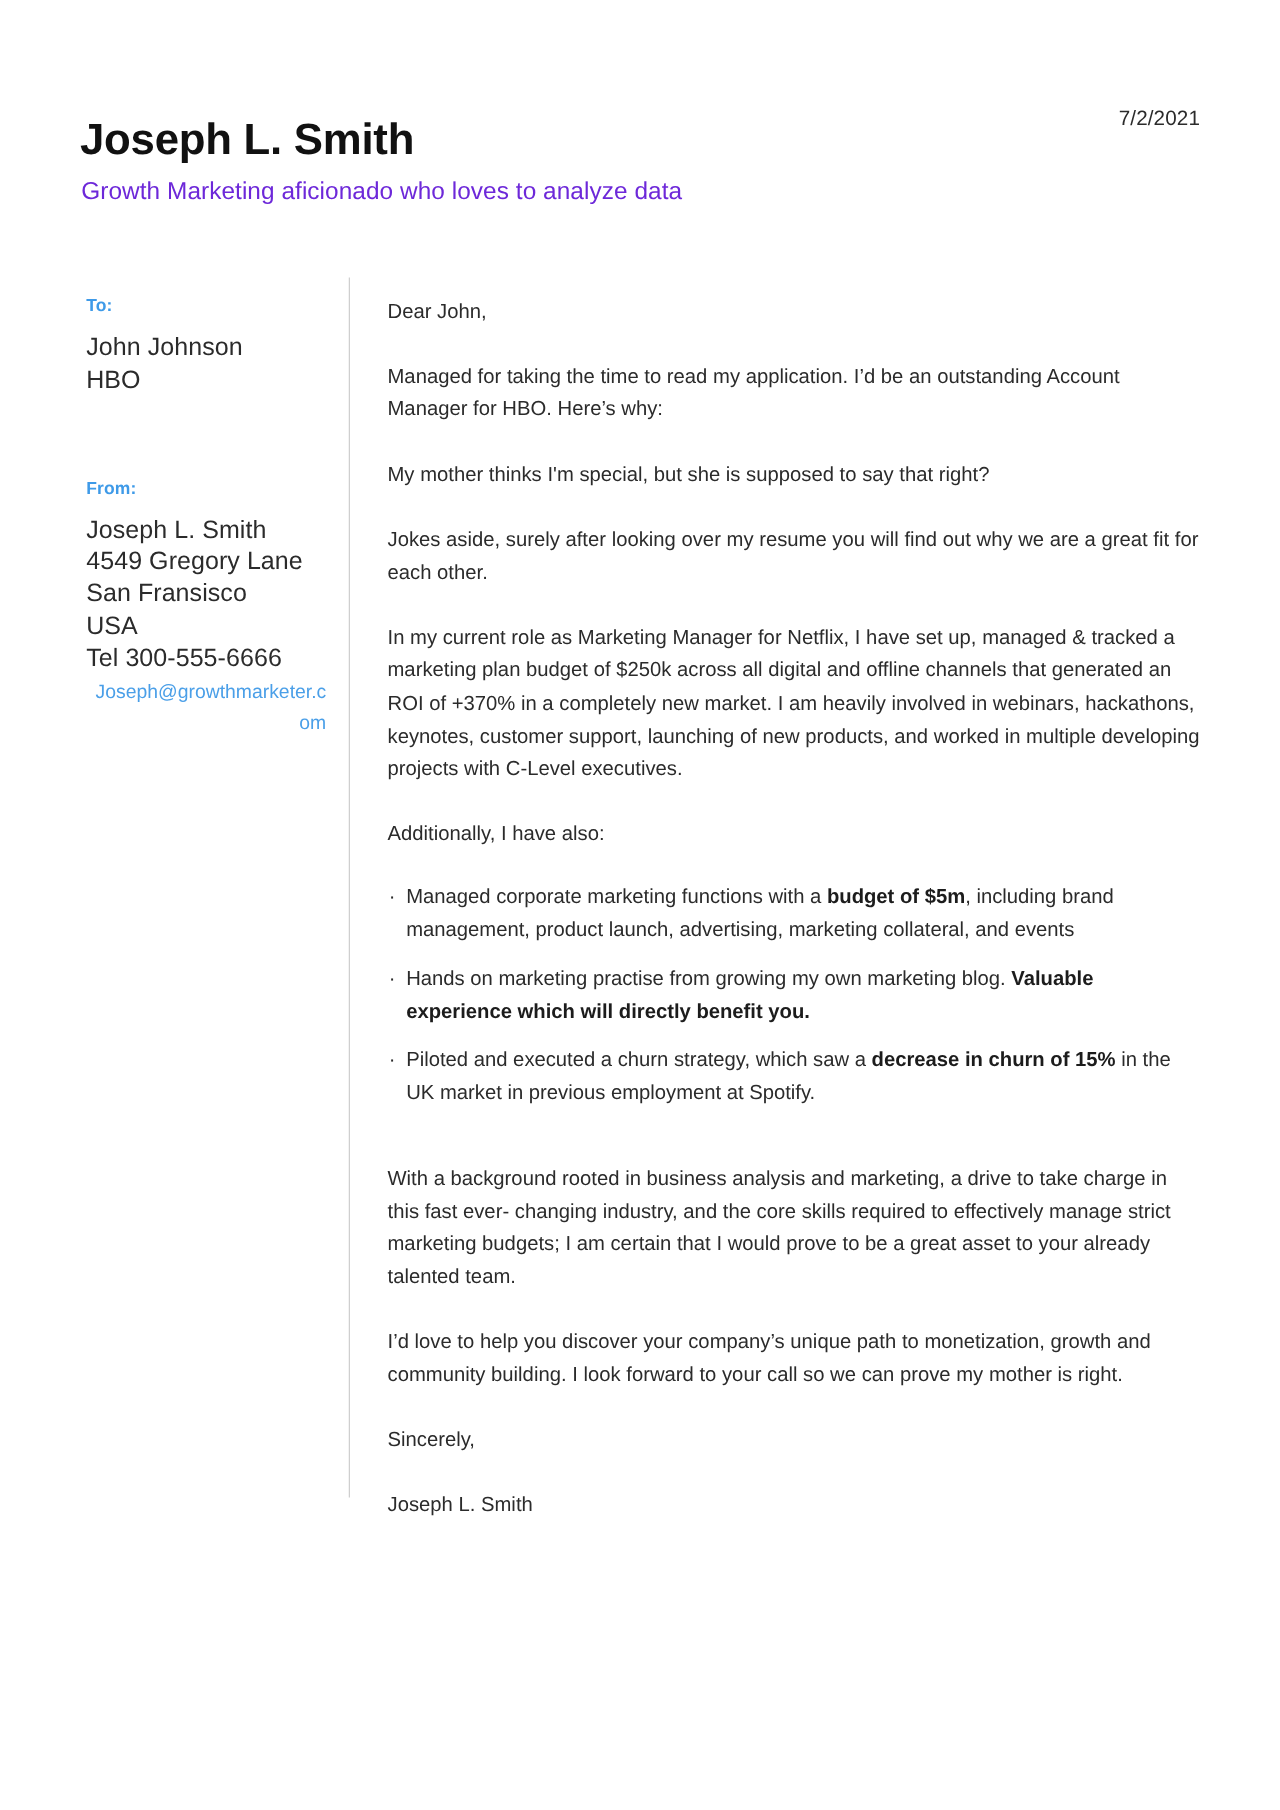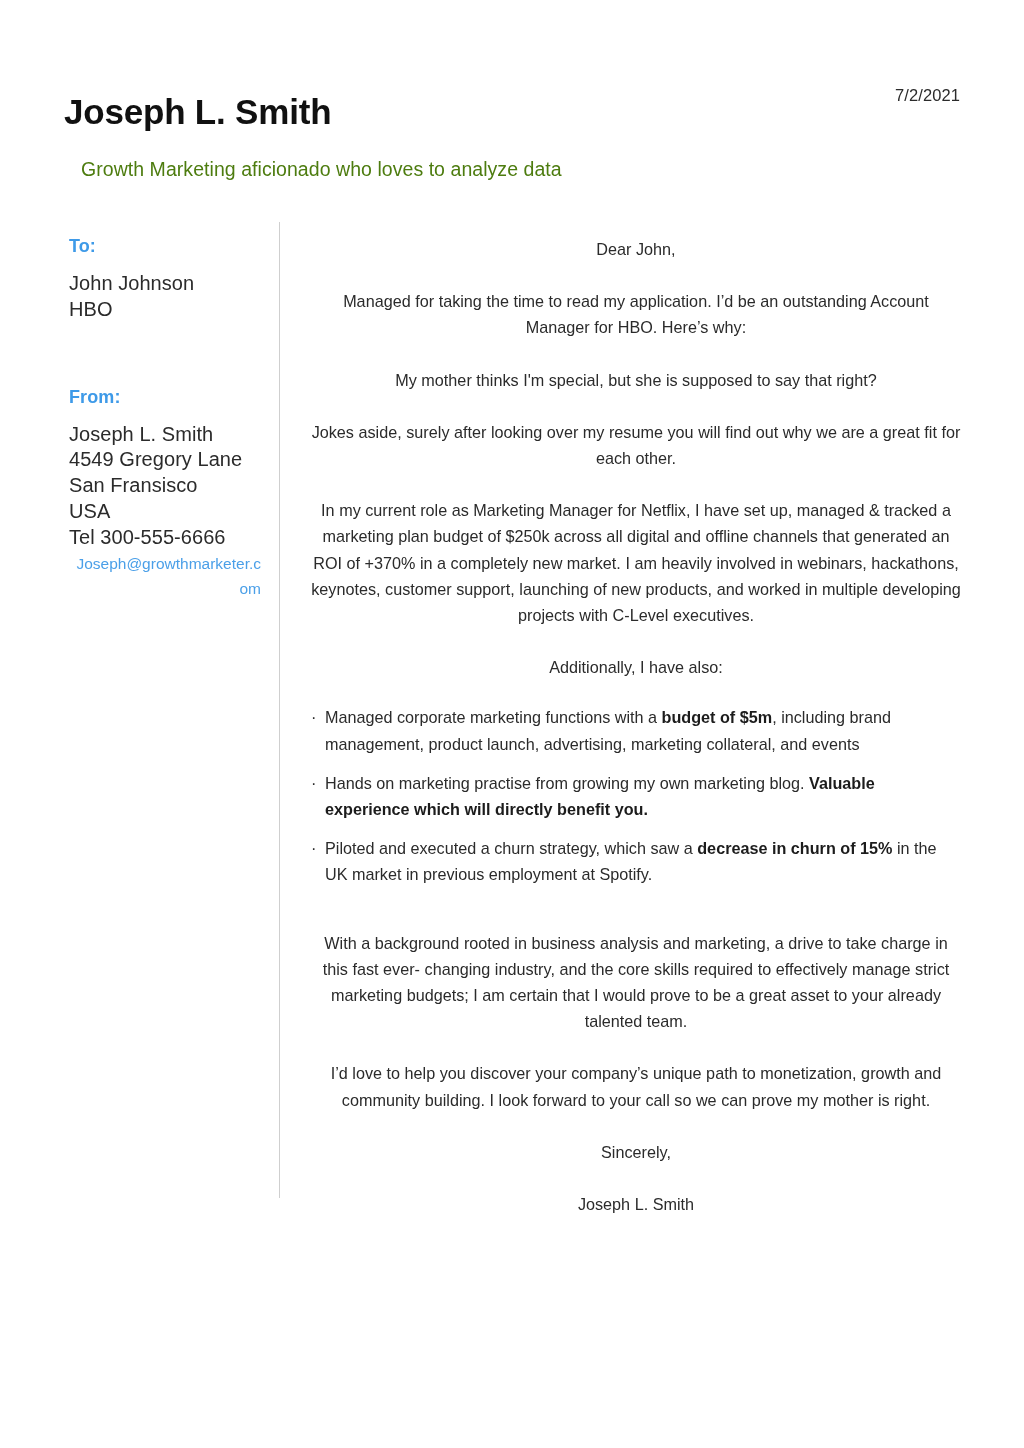--- a/index.html
+++ b/index.html
@@ -41,22 +41,22 @@
     font-weight: bold;
     line-height: 1.05;
     color: #111111;
     letter-spacing: -0.2px;
     margin: 0;
     padding-top: 14px;
   }
   .tagline {
     font-size: 19.5px;
     font-weight: normal;
-    color: #4d7c0f;
-    margin: 17px;
+    color: #6d28d9;
+    margin: 1px;
     padding-top: 10px;
     letter-spacing: 0.05px;
   }
 
   
   .divider {
     position: absolute;
     left: 279px;
     top: 222px;
     width: 1px;
@@ -65,21 +65,21 @@
   }
 
   .sidebar {
     position: absolute;
     left: 69px;
     top: 236px;
     width: 195px;
   }
   .side-heading {
     color: #3e9ae8;
-    font-size: 18px;
+    font-size: 14px;
     font-weight: bold;
     margin: 0;
     letter-spacing: 0.1px;
   }
   .side-block {
     margin-top: 14px;
   }
   .side-line {
     font-size: 20px;
     line-height: 25.8px;
@@ -108,21 +108,20 @@
     left: 310px;
     top: 236px;
     width: 652px;
   }
   .para {
     font-size: 16.2px;
     line-height: 26.2px;
     color: #2b2b2b;
     margin: 0 0 26px 0;
     letter-spacing: 0.01px;
-    text-align: center;
   }
   .para.tight {
     margin-bottom: 24px;
   }
   .bullets {
     margin: 0 0 24px 0;
     padding: 0;
     list-style: none;
   }
   .bullets li {

